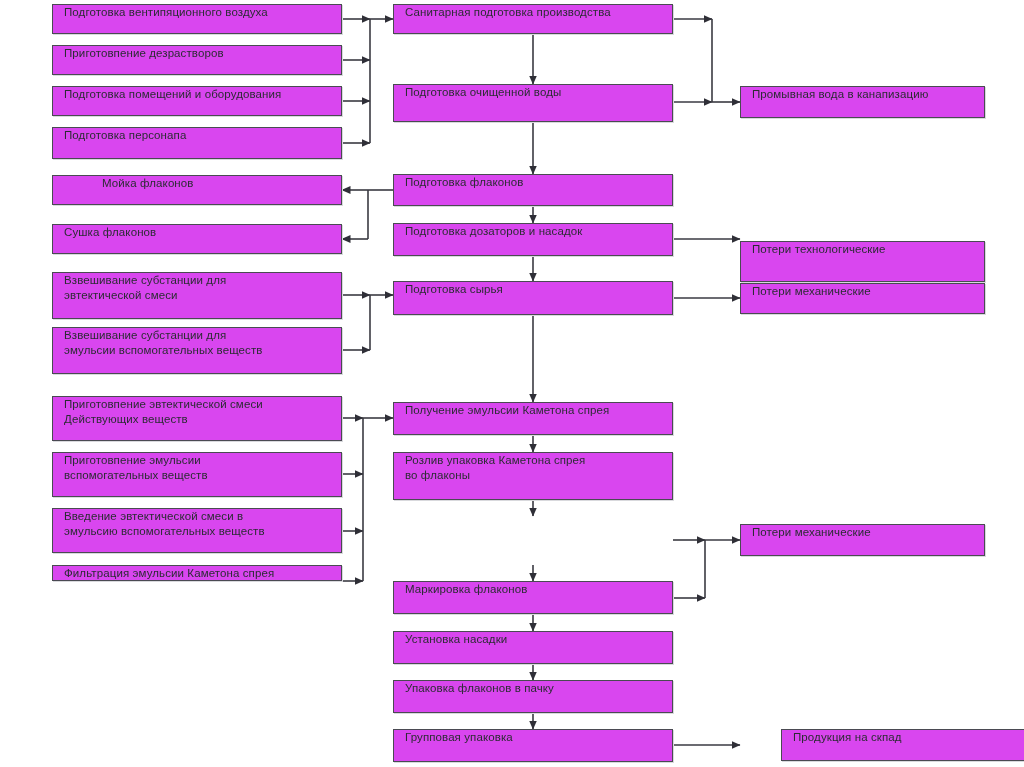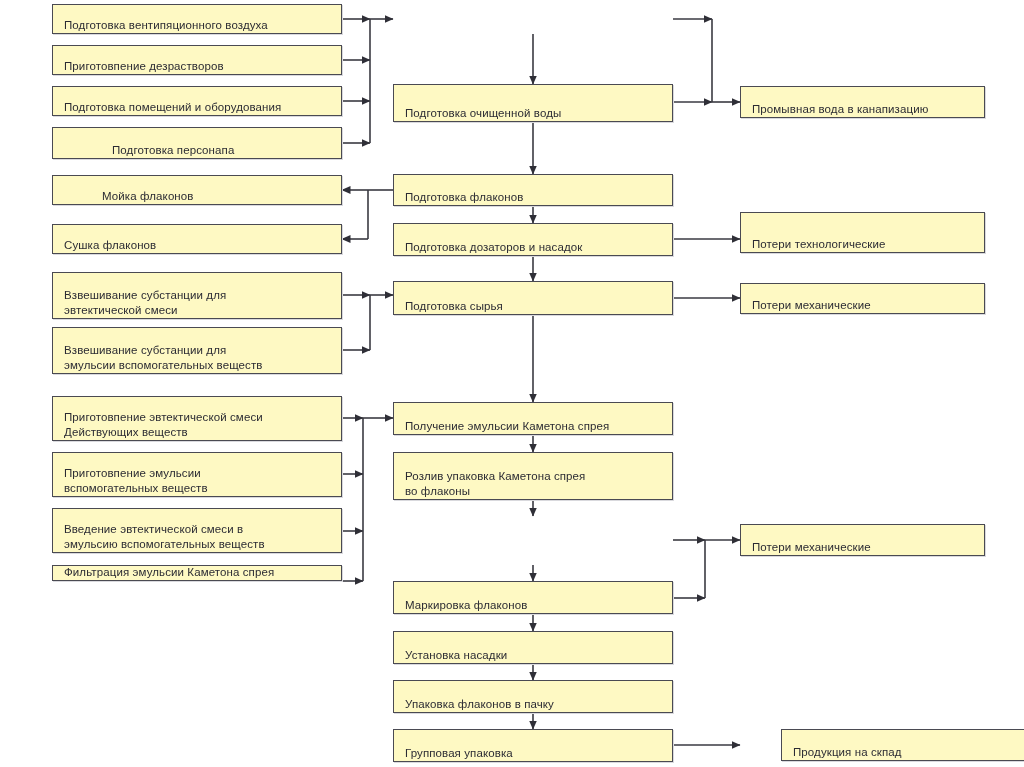--- a/index.html
+++ b/index.html
@@ -23,24 +23,24 @@
     left: 0;
     top: 0;
     width: 1024px;
     height: 767px;
     pointer-events: none;
   }
   .node {
     position: absolute;
     box-sizing: border-box;
     border: 1px solid #4a4a52;
-    background: #fef9c3;
+    background: #d946ef;
     box-shadow: 1px 1px 0 0 #d9d9dd;
     display: flex;
-    align-items: flex-end;
+    align-items: flex-start;
     z-index: 2;
   }
   .node .label {
     display: block;
     padding: 0 0 0 11px;
     font-size: 11.5px;
     line-height: 15px;
     color: #2b2b33;
     letter-spacing: 0.1px;
     white-space: pre-line;
@@ -115,21 +115,21 @@
 
   <div class="node" style="left:52px;top:4px;width:290px;height:30px;">
     <span class="label">Подготовка вентипяционного воздуха</span>
   </div>
   <div class="node" style="left:52px;top:45px;width:290px;height:30px;">
     <span class="label">Приготовпение дезрастворов</span>
   </div>
   <div class="node" style="left:52px;top:86px;width:290px;height:30px;">
     <span class="label">Подготовка помещений и оборудования</span>
   </div>
-  <div class="node" style="left:52px;top:127px;width:290px;height:32px;padding-left:48px;">
+  <div class="node" style="left:52px;top:127px;width:290px;height:32px;">
     <span class="label">Подготовка персонапа</span>
   </div>
   <div class="node" style="left:52px;top:175px;width:290px;height:30px;padding-left:38px;">
     <span class="label">Мойка флаконов</span>
   </div>
   <div class="node" style="left:52px;top:224px;width:290px;height:30px;">
     <span class="label">Сушка флаконов</span>
   </div>
   <div class="node" style="left:52px;top:272px;width:290px;height:47px;">
     <span class="label">Взвешивание субстанции для
@@ -148,20 +148,23 @@
 вспомогательных веществ</span>
   </div>
   <div class="node" style="left:52px;top:508px;width:290px;height:45px;">
     <span class="label">Введение эвтектической смеси в
 эмульсию вспомогательных веществ</span>
   </div>
   <div class="node" style="left:52px;top:565px;width:290px;height:16px;">
     <span class="label">Фильтрация эмульсии Каметона спрея</span>
   </div>
 
+  <div class="node" style="left:393px;top:4px;width:280px;height:30px;">
+    <span class="label">Санитарная подготовка производства</span>
+  </div>
   <div class="node" style="left:393px;top:174px;width:280px;height:32px;">
     <span class="label">Подготовка флаконов</span>
   </div>
   <div class="node" style="left:393px;top:84px;width:280px;height:38px;">
     <span class="label">Подготовка очищенной воды</span>
   </div>
   <div class="node" style="left:393px;top:223px;width:280px;height:33px;">
     <span class="label">Подготовка дозаторов и насадок</span>
   </div>
   <div class="node" style="left:393px;top:281px;width:280px;height:34px;">
@@ -183,21 +186,21 @@
   <div class="node" style="left:393px;top:680px;width:280px;height:33px;">
     <span class="label">Упаковка флаконов в пачку</span>
   </div>
   <div class="node" style="left:393px;top:729px;width:280px;height:33px;">
     <span class="label">Групповая упаковка</span>
   </div>
 
   <div class="node" style="left:740px;top:86px;width:245px;height:32px;">
     <span class="label">Промывная вода в канапизацию</span>
   </div>
-  <div class="node" style="left:740px;top:212px;width:245px;height:41px;">
+  <div class="node" style="left:740px;top:241px;width:245px;height:41px;">
     <span class="label">Потери технологические</span>
   </div>
   <div class="node" style="left:740px;top:283px;width:245px;height:31px;">
     <span class="label">Потери механические</span>
   </div>
   <div class="node" style="left:740px;top:524px;width:245px;height:32px;">
     <span class="label">Потери механические</span>
   </div>
   <div class="node" style="left:740px;top:729px;width:245px;height:32px;margin-left:41px;">
     <span class="label">Продукция на скпад</span>

